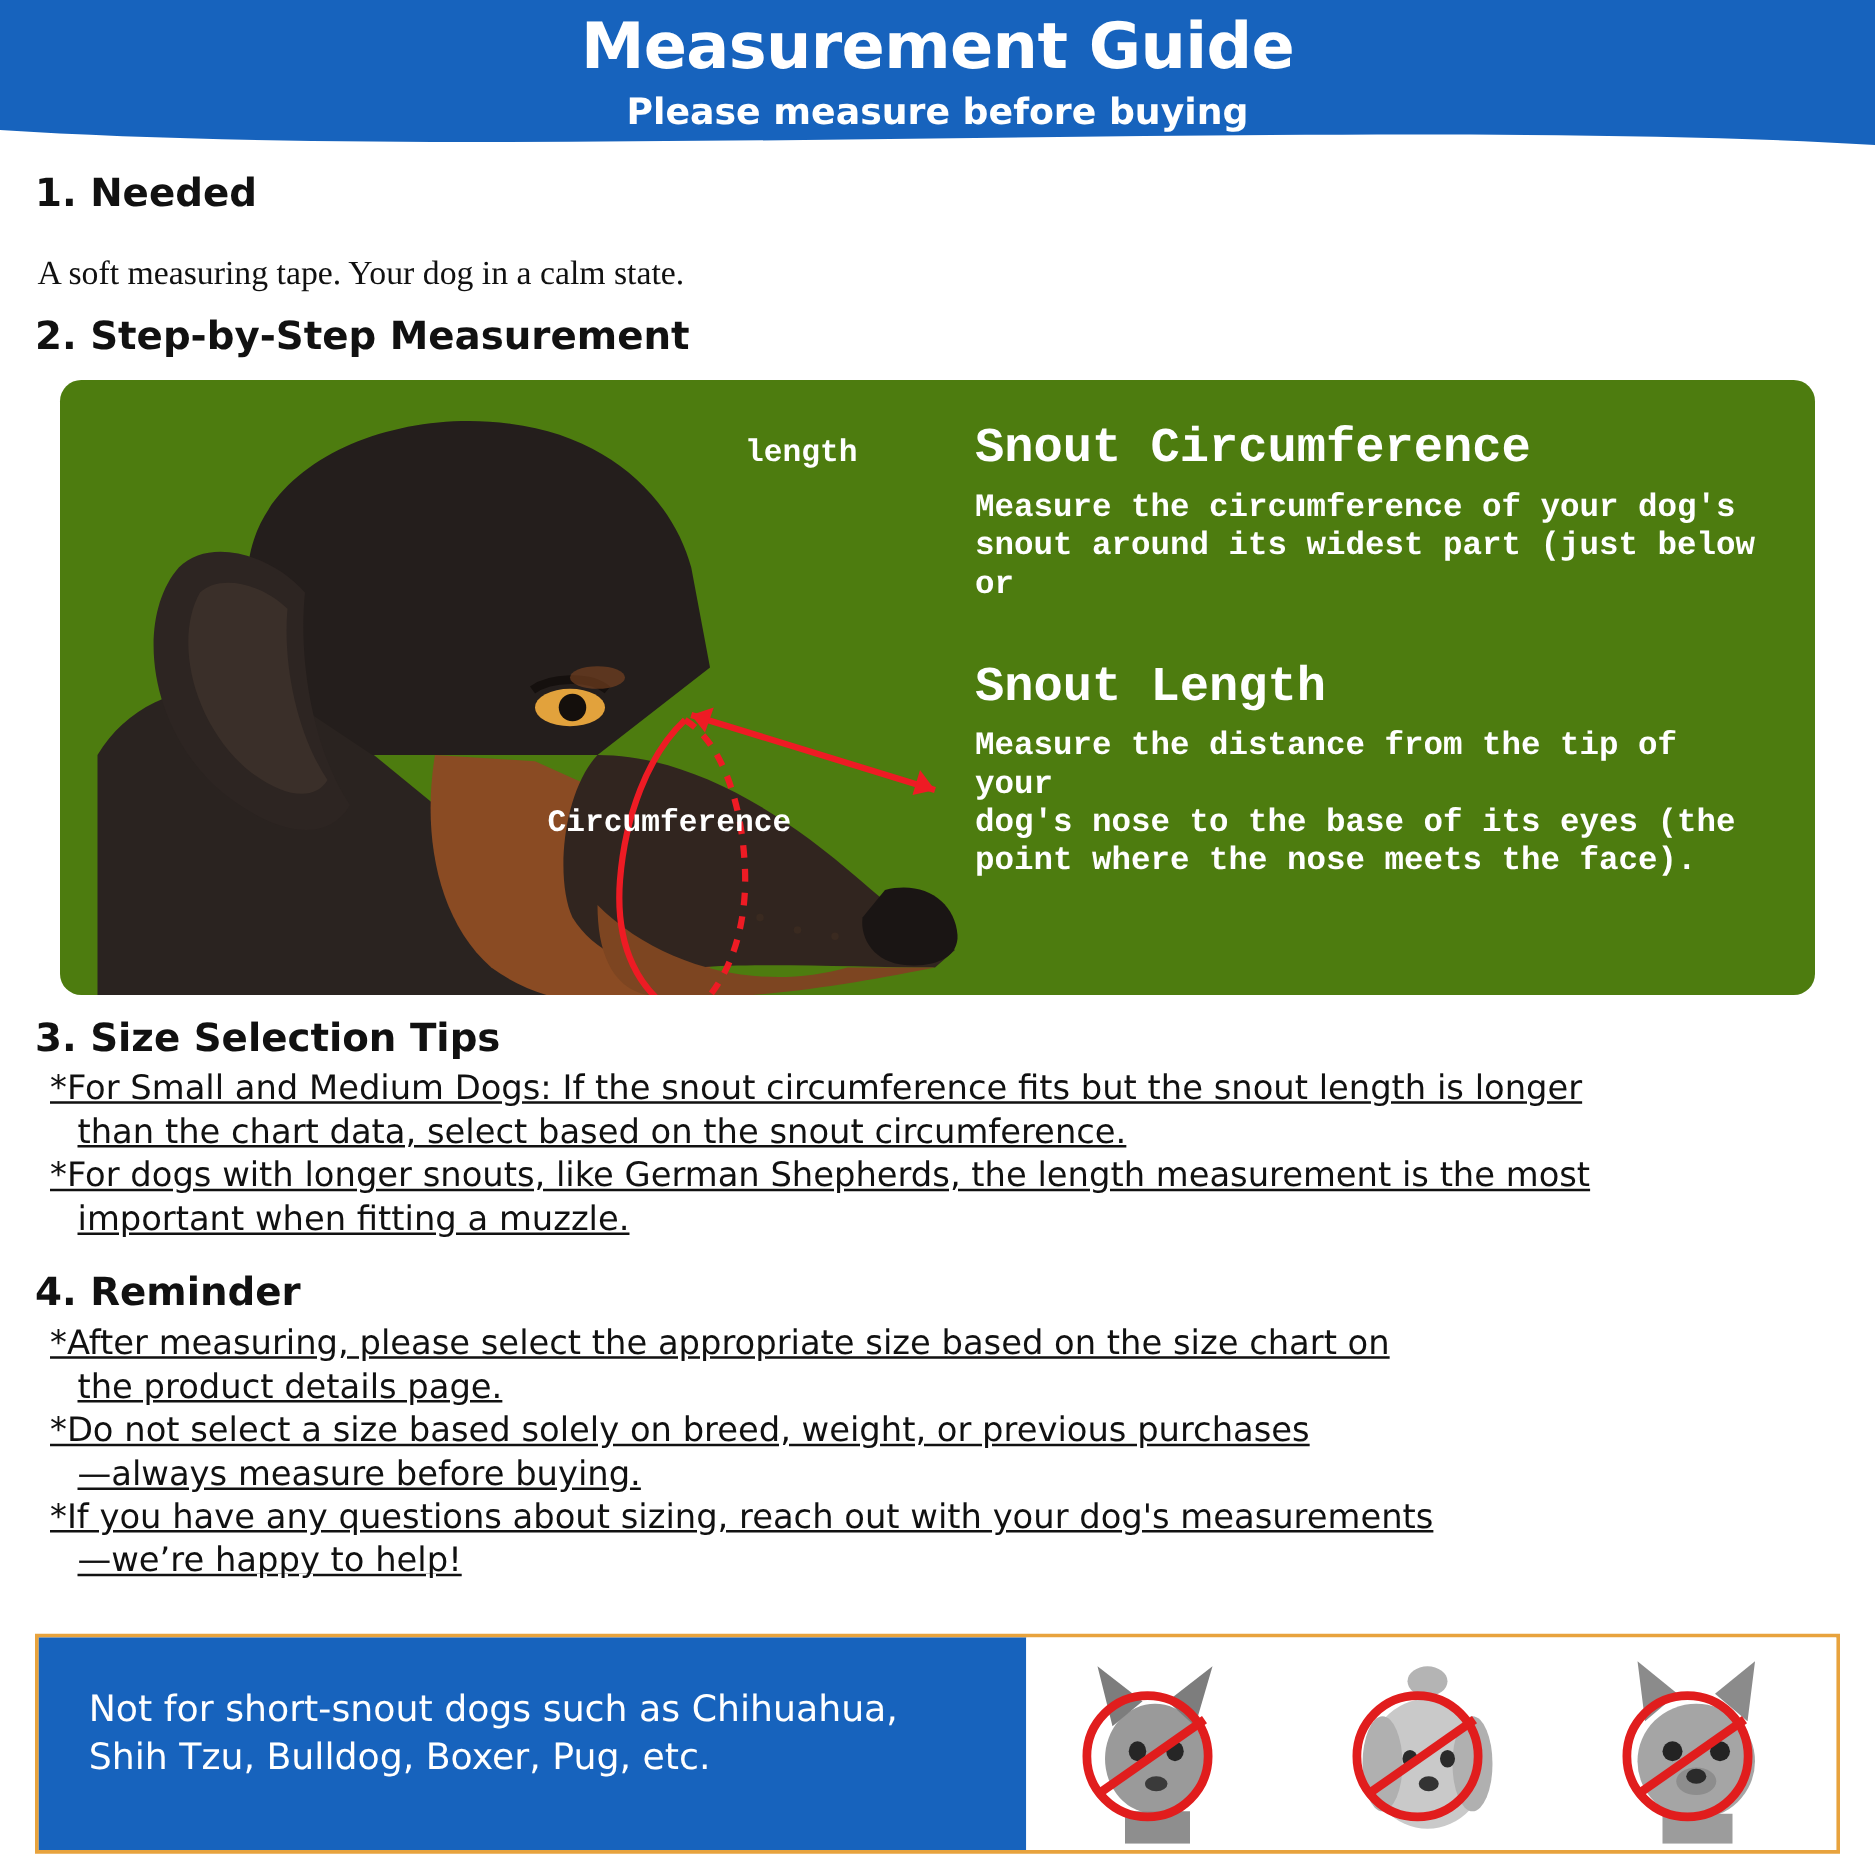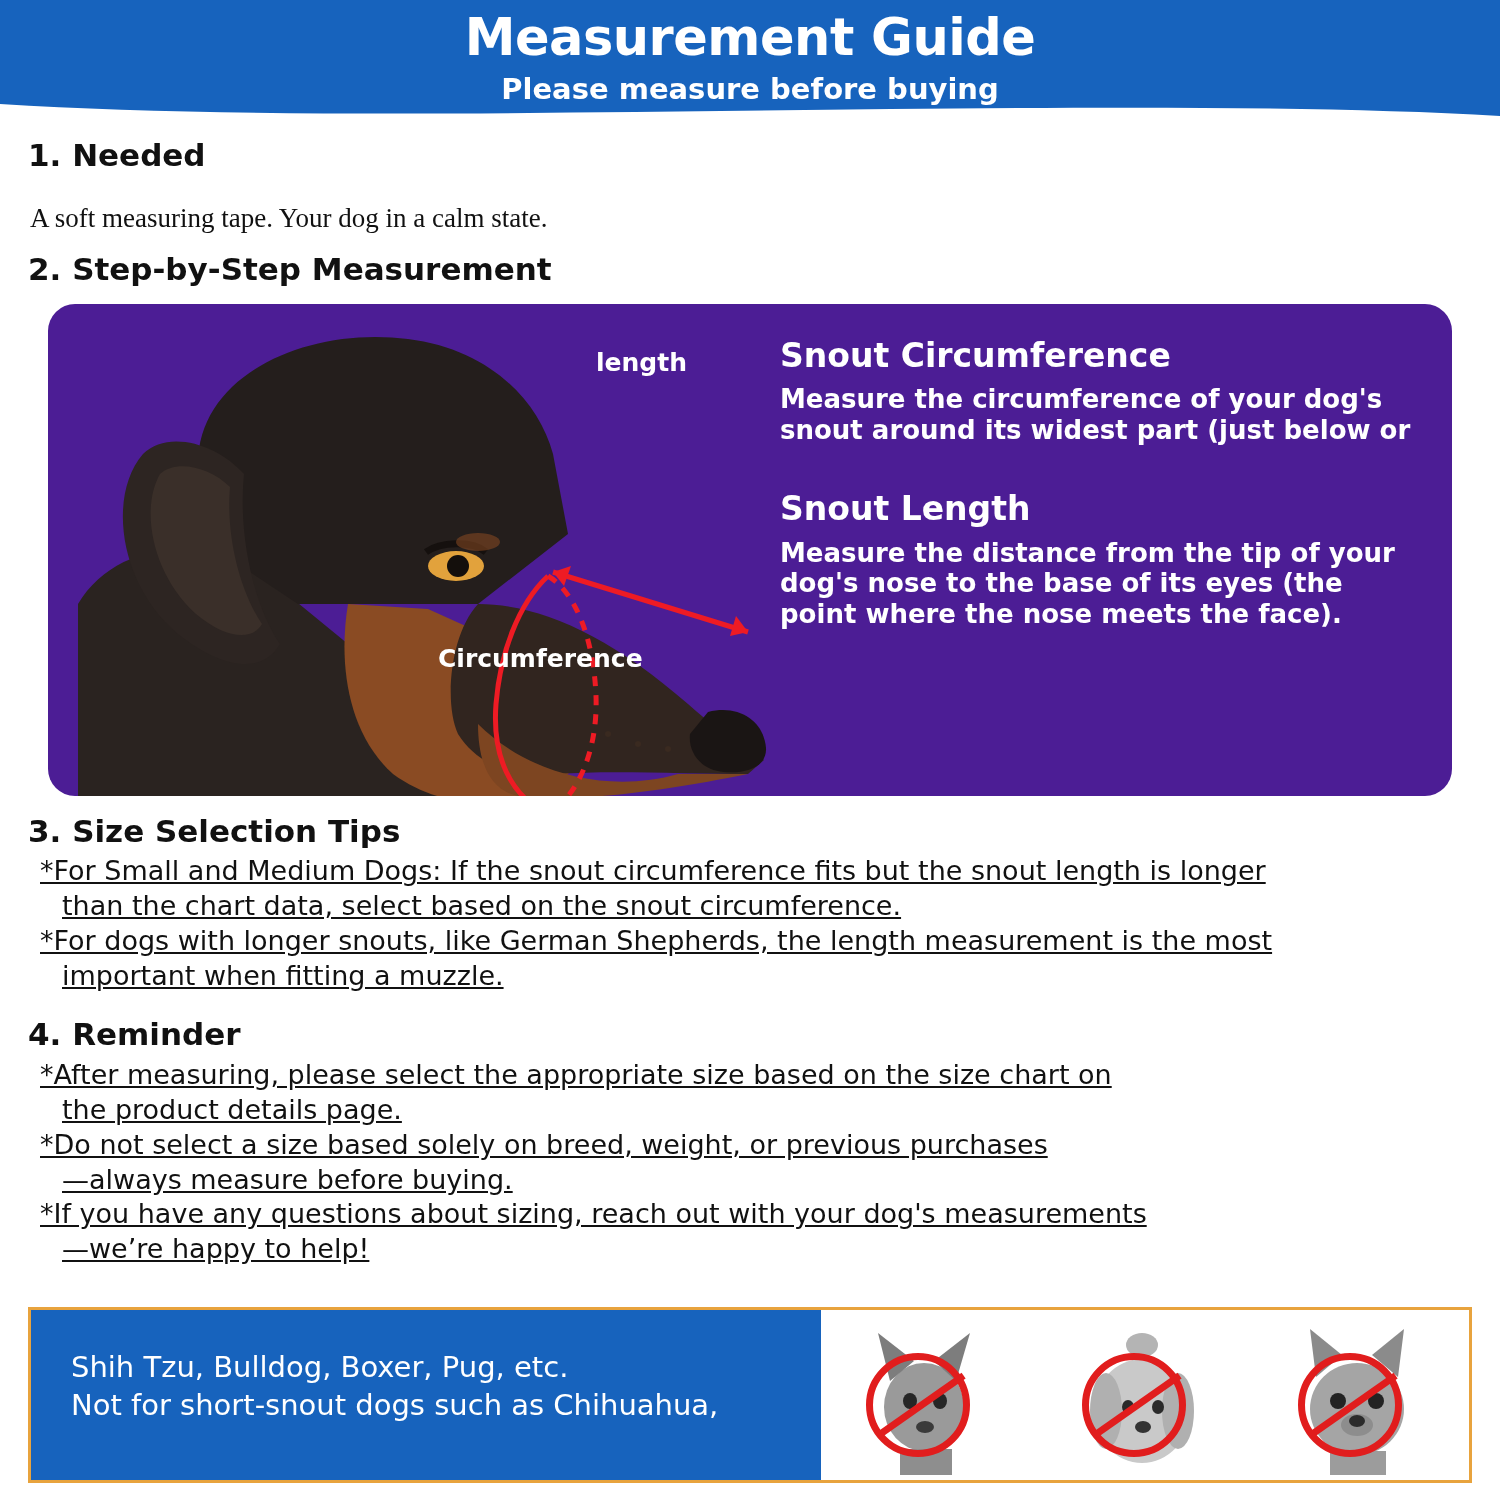--- a/index.html
+++ b/index.html
@@ -71,38 +71,39 @@
 
   #sec-needed-heading { margin-top: 14px; }
   #sec-needed-body { margin-top: 28px; font-family: Liberation Serif, serif; }
   #sec-steps-heading { margin-top: 18px; }
 
   
   .panel {
     margin: 16px 0 0 48px;
     width: 1404px;
     height: 492px;
-    background: #4c1d95;
-    border-radius: 27px;
+    background: #4d7c0f;
+    border-radius: 17px;
     position: relative;
     overflow: hidden;
     display: flex;
+    font-family: Liberation Mono, monospace;
   }
   .panel-left {
     width: 720px;
     position: relative;
     flex: 0 0 720px;
   }
   .panel-right {
     flex: 1;
     padding: 34px 34px 0 12px;
     color: #ffffff;
   }
   .panel-h {
-    font-size: 33px;
+    font-size: 39px;
     font-weight: bold;
     margin: 0 0 10px 0;
     line-height: 1.1;
   }
   .panel-p {
     font-size: 26px;
     font-weight: bold;
     line-height: 1.18;
     margin: 0;
   }
@@ -286,22 +287,22 @@
   <div>*After measuring, please select the appropriate size based on the size chart on</div>
   <div class="ind">the product details page.</div>
   <div>*Do not select a size based solely on breed, weight, or previous purchases</div>
   <div class="ind">—always measure before buying.</div>
   <div>*If you have any questions about sizing, reach out with your dog's measurements</div>
   <div class="ind">—we’re happy to help!</div>
 </div>
 
 <div class="footer">
   <div class="footer-blue">
+    <div>Not for short-snout dogs such as Chihuahua,</div>
     <div>Shih Tzu, Bulldog, Boxer, Pug, etc.</div>
-    <div>Not for short-snout dogs such as Chihuahua,</div>
   </div>
   <div class="footer-imgs">
 
     <div class="no-dog">
       <svg width="170" height="160" viewBox="0 0 170 160">
         <ellipse cx="80" cy="92" rx="40" ry="44" fill="#9a9a9a"></ellipse>
         <path d="M46,66 L34,18 L70,46 Z" fill="#7d7d7d"></path>
         <path d="M112,66 L126,18 L90,46 Z" fill="#7d7d7d"></path>
         <ellipse cx="66" cy="86" rx="7" ry="8" fill="#262626"></ellipse>
         <ellipse cx="96" cy="86" rx="7" ry="8" fill="#262626"></ellipse>

